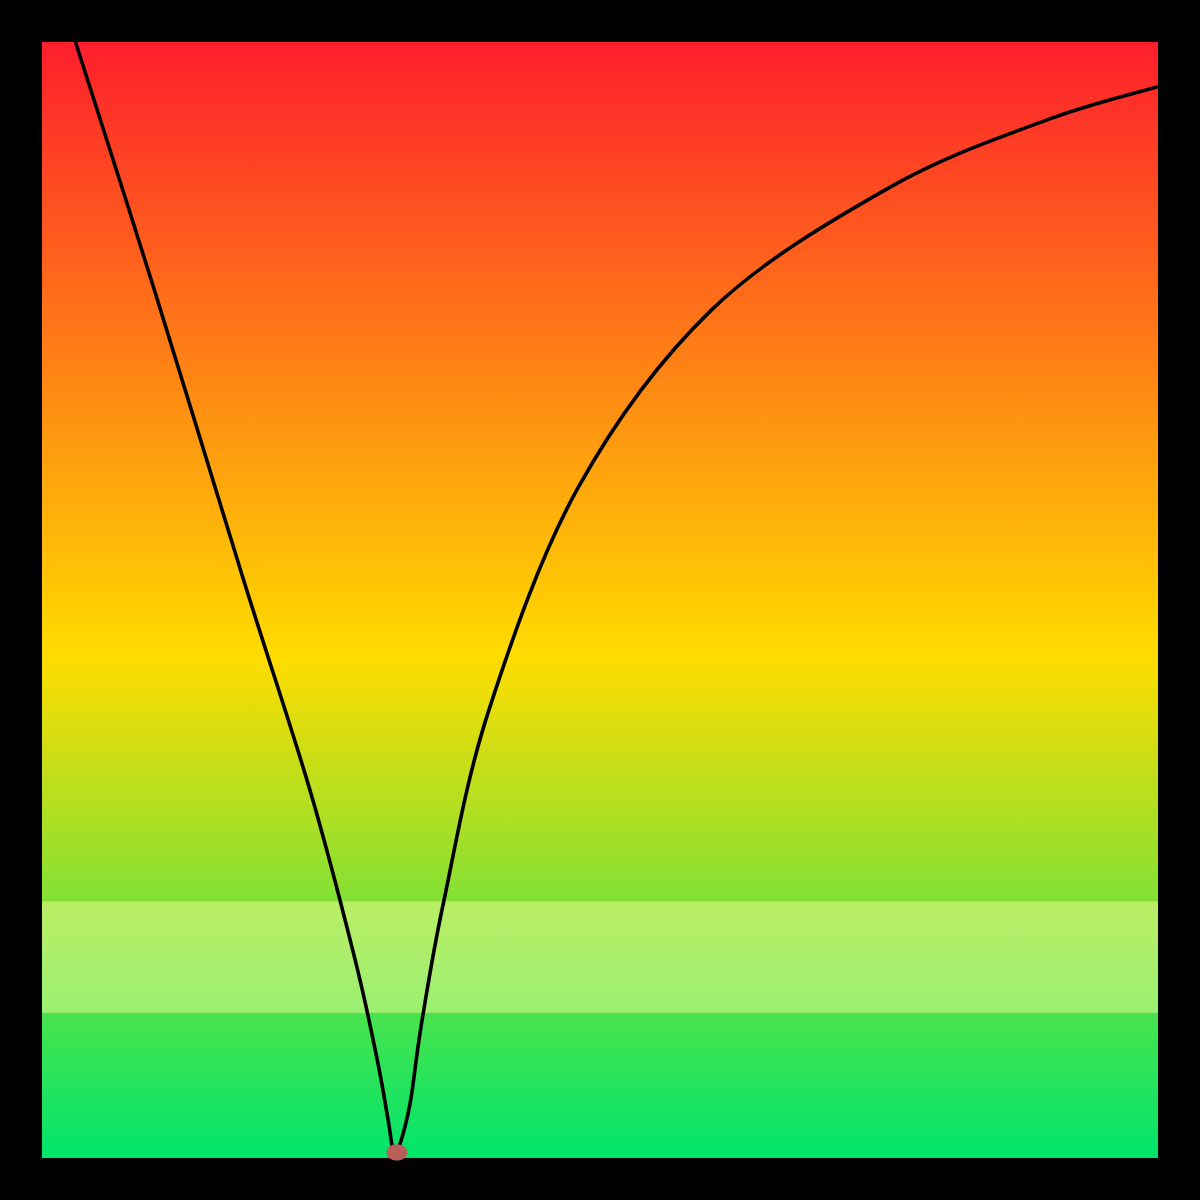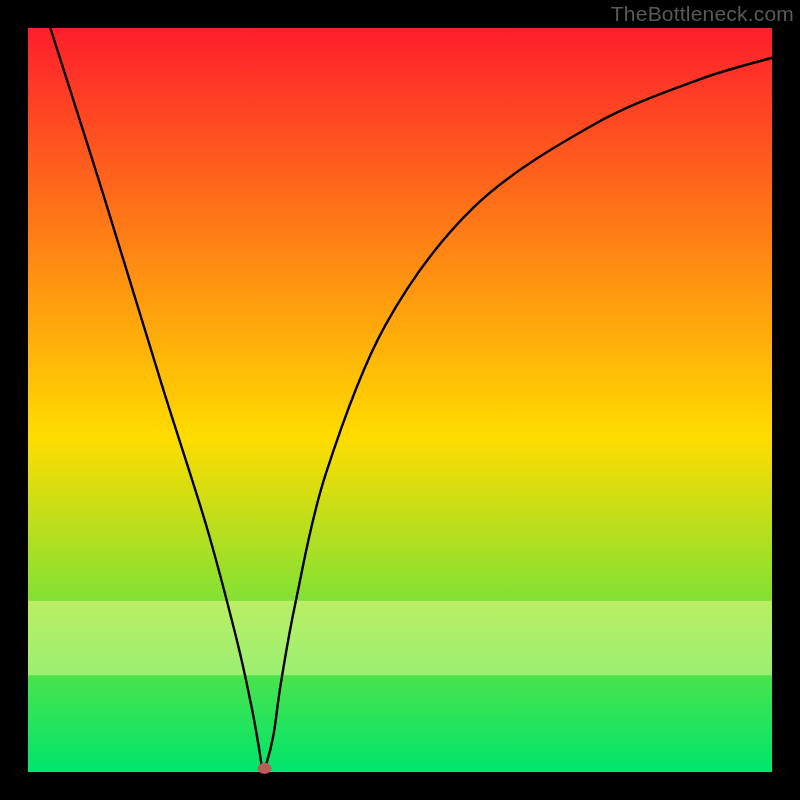--- a/index.html
+++ b/index.html
@@ -47,14 +47,13 @@
       <rect id="plot-bg" fill="url(#bg-grad)" x="28" y="28" width="744" height="744"></rect>
 
       <rect id="accent-band" x="28" y="600.88" width="744" height="74.4" fill="#FFFFA0" fill-opacity="0.45"></rect>
 
       <path id="curve" fill="none" stroke="#000000" stroke-width="2.4" stroke-linejoin="round" d="M 50.32 28 C 59 55.27999999999999, 83.80000000000001 132.15999999999994, 102.4 191.67999999999995 C 121 251.19999999999996, 144.56 329.32, 161.92 385.12 C 179.27999999999997 440.92, 194.16 484.32, 206.56 526.48 C 218.96 568.64, 228.88000000000002 608.32, 236.32000000000002 638.08 C 243.76000000000002 667.84, 247.48 687.06, 251.2 705.04 C 254.92 723.02, 256.78 735.4200000000001, 258.64 745.96 C 260.5 756.5, 261.12 765.18, 262.36 768.28 C 263.6 771.38, 264.22 770.14, 266.08000000000004 764.56 C 267.94000000000005 758.9799999999999, 271.03999999999996 748.4399999999999, 273.52 734.8 C 276 721.16, 277.24 705.04, 280.96000000000004 682.72 C 284.68000000000006 660.4000000000001, 288.4 635.6, 295.84 600.88 C 303.28 566.16, 310.72 520.28, 325.6 474.4 C 340.48 428.52, 360.32 370.24, 385.12 325.6 C 409.92 280.96000000000004, 439.67999999999995 240.03999999999994, 474.4 206.55999999999995 C 509.12 173.07999999999996, 556.24 145.80000000000004, 593.44 124.72000000000003 C 630.6400000000001 103.64000000000003, 667.84 91.23999999999994, 697.6 80.07999999999993 C 727.36 68.91999999999992, 759.6 61.47999999999998, 772 57.75999999999999"></path>
 
       <ellipse id="marker" rx="7" ry="5.5" cx="264.592" cy="768.28" fill="#B85F5A"></ellipse>
     </g>
   </svg>
 
-  <div class="watermark">TheBottleneck.com</div>
 </div>
 
 </body></html>

